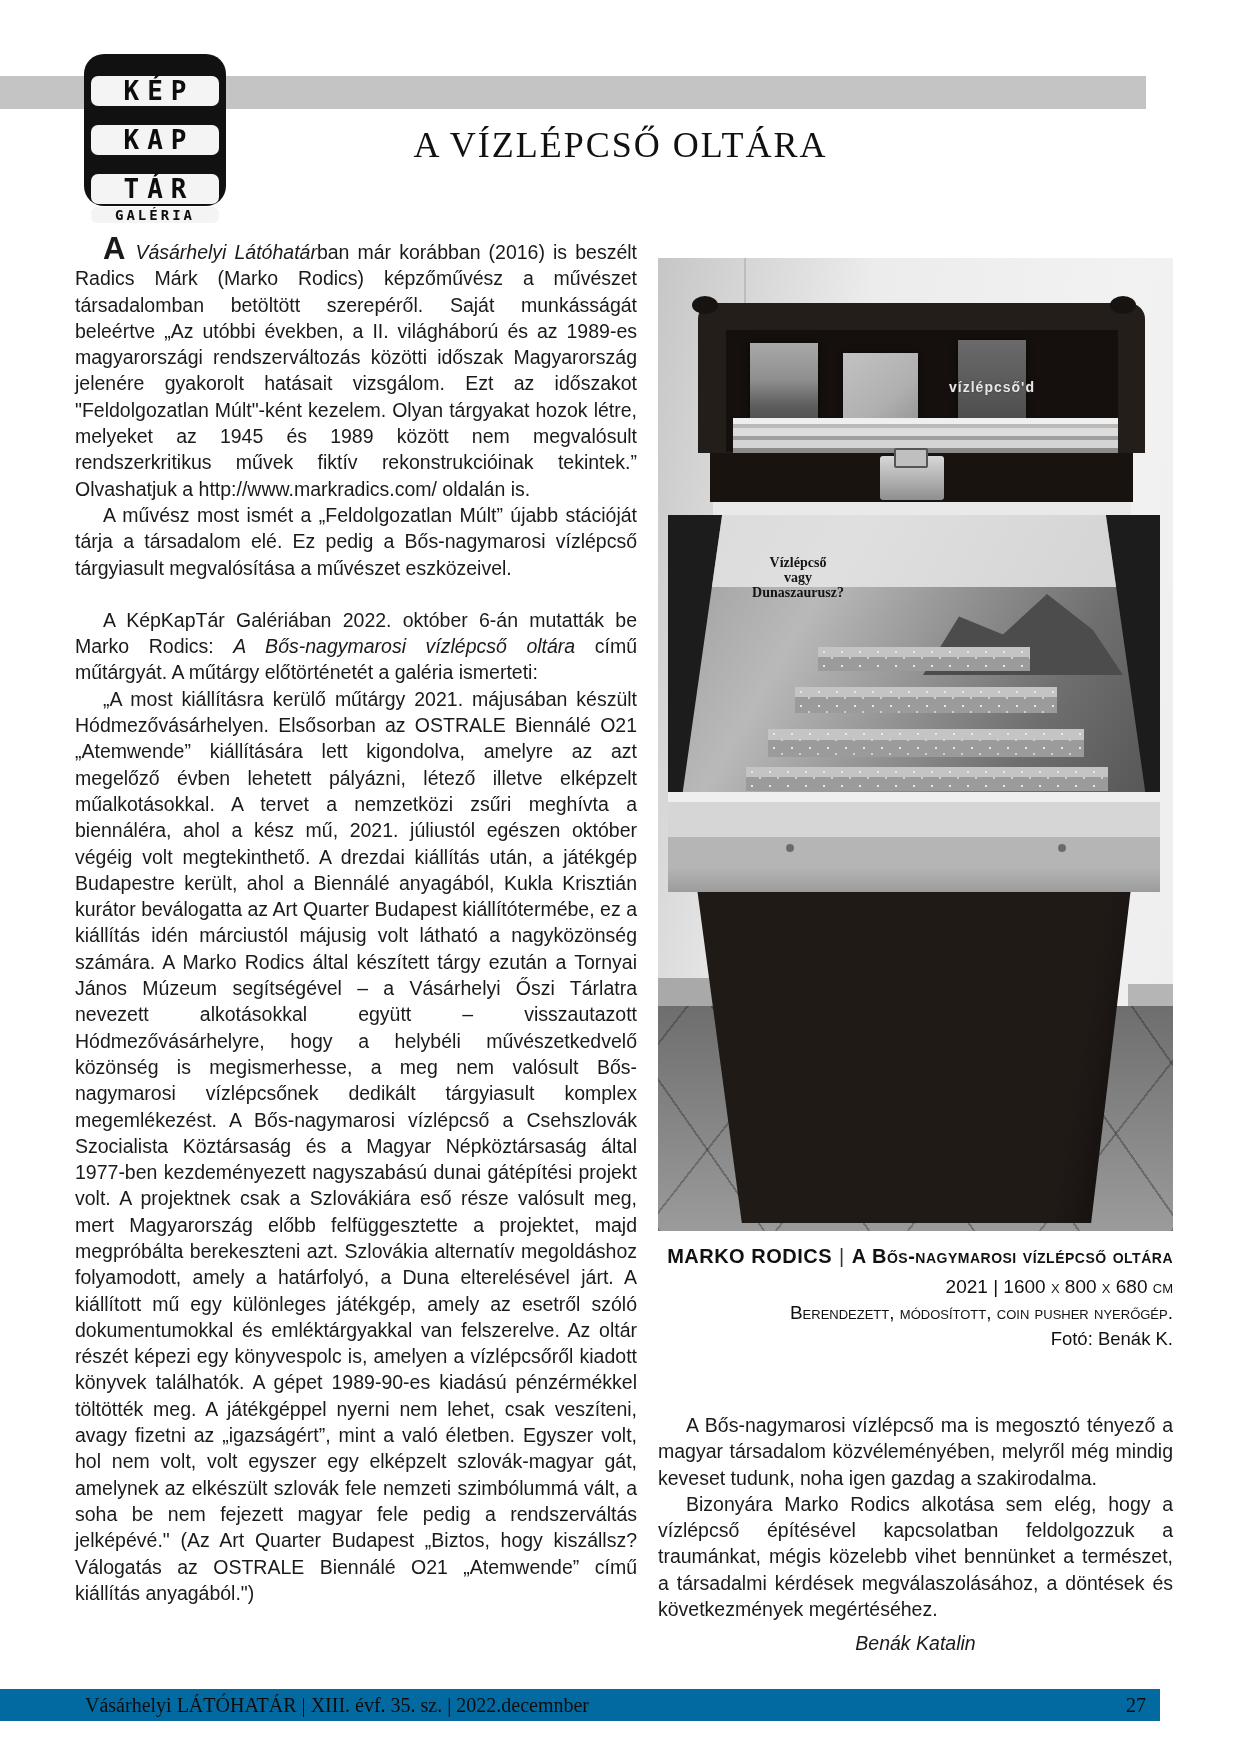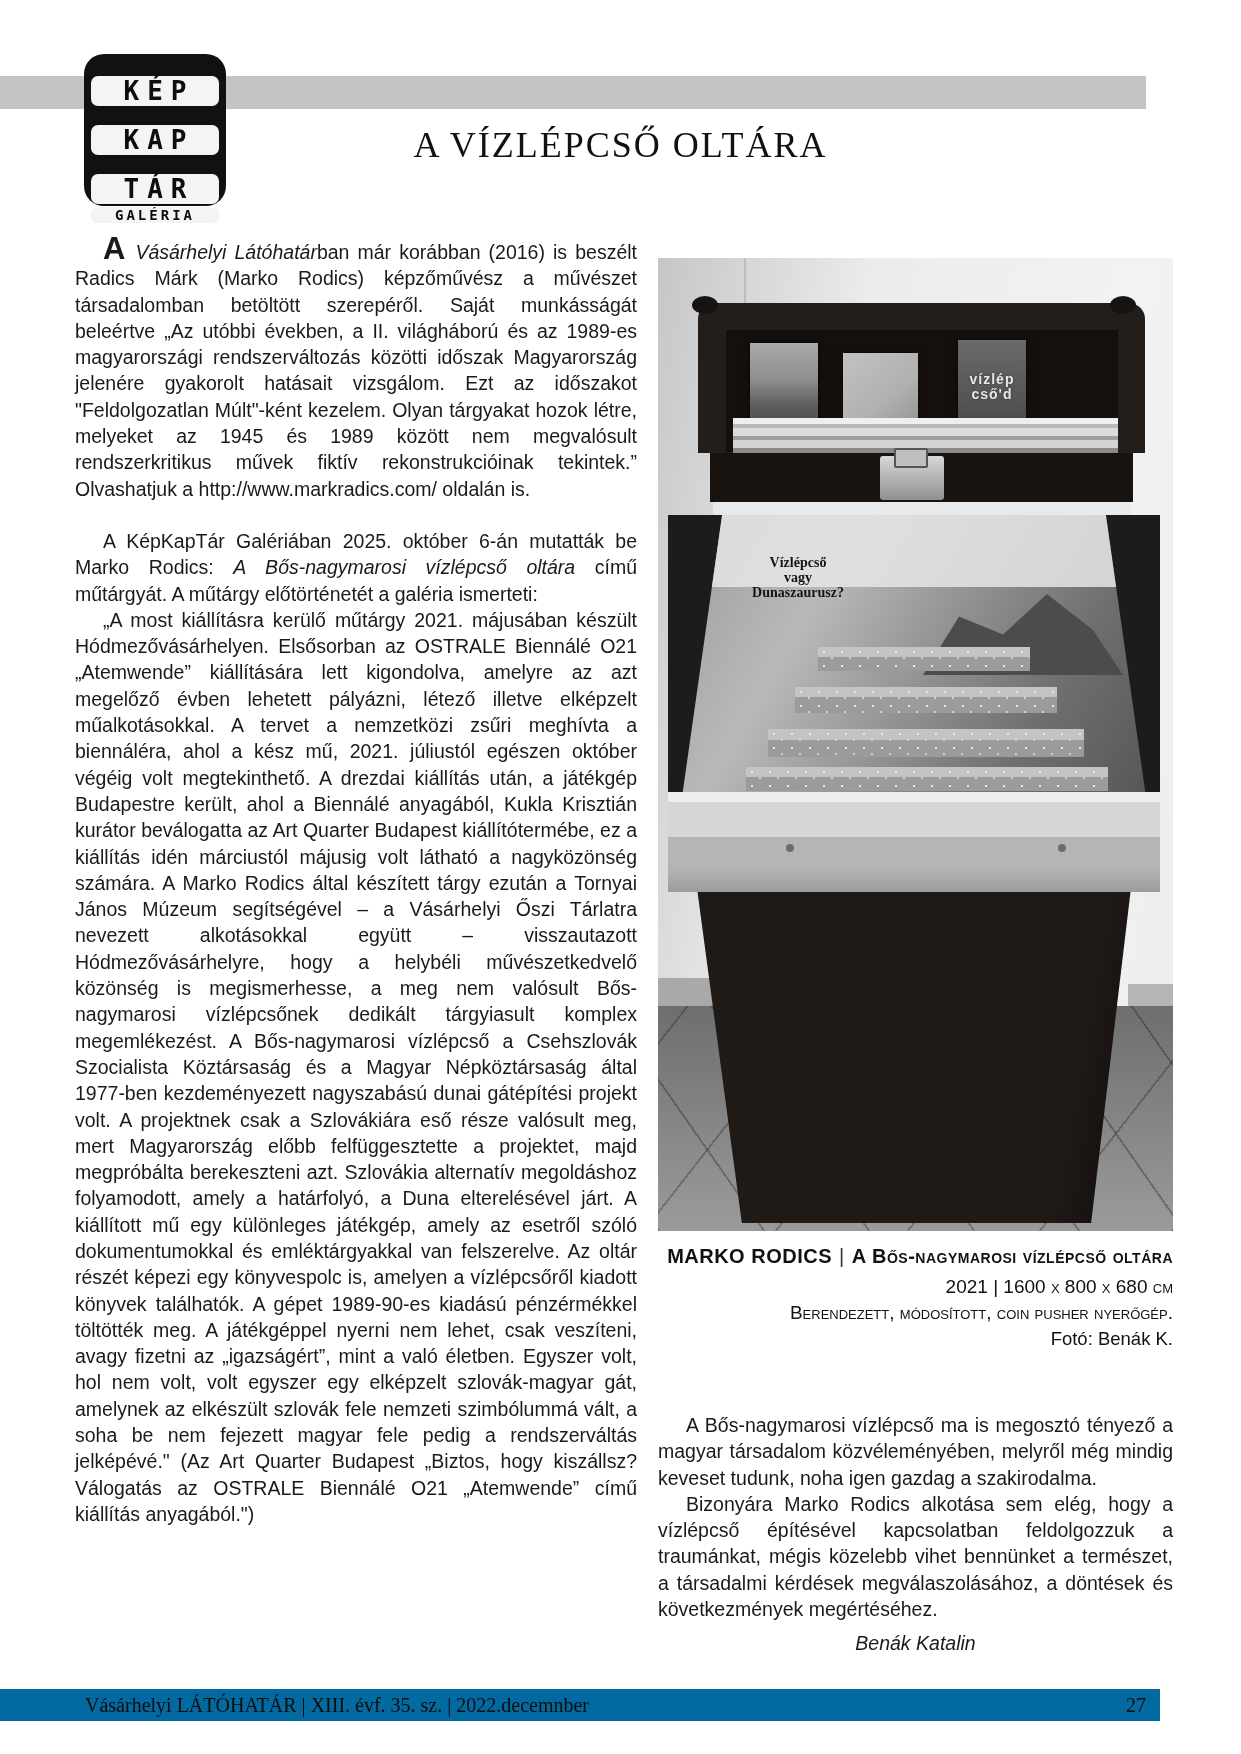--- a/index.html
+++ b/index.html
@@ -53,21 +53,21 @@
   .knob{position:absolute; width:26px; height:18px; background:#171310; border-radius:50%;}
   .knob.kl{left:34px; top:38px;} .knob.kr{left:452px; top:38px;}
   .m-shelf-inner{position:absolute; left:68px; top:72px; width:392px; height:122px; background:#15100d;}
   .bk{position:absolute; box-shadow:0 0 6px rgba(0,0,0,.6);}
   .bk1{left:92px; top:85px; width:68px; height:105px;
        background:linear-gradient(#a9a9a9 0%,#8e8e8e 35%,#5d5d5d 60%,#3c3c3c 100%);}
   .bk2{left:185px; top:95px; width:75px; height:90px;
        background:linear-gradient(140deg,#c2c2c2 0%,#b0b0b0 55%,#8c8c8c 100%);}
   .bk3{left:300px; top:82px; width:68px; height:94px;
        background:linear-gradient(#6a6a6a 0%,#585858 55%,#474747 100%);
-       display:flex; flex-direction:column; align-items:center; justify-content:center;}
+       display:flex; flex-direction:row; align-items:center; justify-content:center;}
   .bk3 span{color:#e8e8e8; font-weight:700; font-size:14px; line-height:15px; letter-spacing:1px;
             font-family:"Liberation Sans", sans-serif; text-shadow:0 0 2px #333;}
   .book-stack{position:absolute; left:75px; top:160px; width:385px; height:36px;
        background:linear-gradient(#efefef 0 6px,#b9b9b9 6px 10px,#dcdcdc 10px 18px,#9f9f9f 18px 22px,#d4d4d4 22px 30px,#8a8a8a 30px 36px);}
   .m-mid{position:absolute; left:52px; top:195px; width:423px; height:49px; background:#191310;}
   .coin-mech{position:absolute; left:222px; top:198px; width:64px; height:44px;
        background:linear-gradient(#d8d8d8,#8f8f8f); border-radius:3px;}
   .coin-mech:before{content:""; position:absolute; left:14px; top:-8px; width:30px; height:16px;
        background:#bfbfbf; border:2px solid #555; border-radius:2px;}
   .m-strip{position:absolute; left:55px; top:244px; width:418px; height:13px; background:#e9e9e9;}
@@ -134,21 +134,22 @@
           <div class="logo-rowtxt">TÁR</div>
         </div>
     </div>
     <div class="logo-bottom">GALÉRIA</div>
   </div>
 
   <div class="page-title">A VÍZLÉPCSŐ OLTÁRA</div>
 
   <div class="leftcol">
     <p><span class="dropcap">A</span><span class="it">Vásárhelyi Látóhatár</span><span>ban már korábban (2016) is beszélt Radics Márk (Marko Rodics) képzőművész a művészet társadalomban betöltött szerepéről. Saját munkásságát beleértve „Az utóbbi években, a II. világháború és az 1989-es magyarországi rendszerváltozás közötti időszak Magyarország jelenére gyakorolt hatásait vizsgálom. Ezt az időszakot "Feldolgozatlan Múlt"-ként kezelem. Olyan tárgyakat hozok létre, melyeket az 1945 és 1989 között nem megvalósult rendszerkritikus művek fiktív rekonstrukcióinak tekintek.”  Olvashatjuk a http://www.markradics.com/ oldalán is.</span></p>
-    <p class="gap-before"><span>A KépKapTár Galériában 2025. október 6-án mutatták be Marko Rodics: </span><span class="it">A Bős-nagymarosi vízlépcső oltára</span><span> című műtárgyát. A műtárgy előtörténetét a galéria ismerteti:</span></p>
+    <p>A művész most ismét a „Feldolgozatlan Múlt” újabb stációját tárja a társadalom elé. Ez pedig a Bős-nagymarosi vízlépcső tárgyiasult megvalósítása a művészet eszközeivel.</p>
+    <p class="gap-before"><span>A KépKapTár Galériában 2022. október 6-án mutatták be Marko Rodics: </span><span class="it">A Bős-nagymarosi vízlépcső oltára</span><span> című műtárgyát. A műtárgy előtörténetét a galéria ismerteti:</span></p>
     <p>„A most kiállításra kerülő műtárgy 2021. májusában készült Hódmezővásárhelyen. Elsősorban az OSTRALE Biennálé O21 „Atemwende” kiállítására lett kigondolva, amelyre az azt megelőző évben lehetett pályázni, létező illetve elképzelt műalkotásokkal. A tervet a nemzetközi zsűri meghívta a biennáléra, ahol a kész mű, 2021. júliustól egészen október végéig volt megtekinthető. A drezdai kiállítás után, a játékgép Budapestre került, ahol a Biennálé anyagából, Kukla Krisztián kurátor beválogatta az Art Quarter Budapest kiállítótermébe, ez a kiállítás idén márciustól májusig volt látható a nagyközönség számára. A Marko Rodics által készített tárgy ezután a Tornyai János Múzeum segítségével – a Vásárhelyi Őszi Tárlatra nevezett alkotásokkal együtt – visszautazott Hódmezővásárhelyre, hogy a helybéli művészetkedvelő közönség is megismerhesse, a meg nem valósult Bős-nagymarosi vízlépcsőnek dedikált tárgyiasult komplex megemlékezést. A Bős-nagymarosi vízlépcső a Csehszlovák Szocialista Köztársaság és a Magyar Népköztársaság által 1977-ben kezdeményezett nagyszabású dunai gátépítési projekt volt. A projektnek csak a Szlovákiára eső része valósult meg, mert Magyarország előbb felfüggesztette a projektet, majd megpróbálta berekeszteni azt. Szlovákia alternatív megoldáshoz folyamodott, amely a határfolyó, a Duna elterelésével járt. A kiállított mű egy különleges játékgép, amely az esetről szóló dokumentumokkal és emléktárgyakkal van felszerelve. Az oltár részét képezi egy könyvespolc is, amelyen a vízlépcsőről kiadott könyvek találhatók. A gépet 1989-90-es kiadású pénzérmékkel töltötték meg. A játékgéppel nyerni nem lehet, csak veszíteni, avagy fizetni az „igazságért”, mint a való életben. Egyszer volt, hol nem volt, volt egyszer egy elképzelt szlovák-magyar gát, amelynek az elkészült szlovák fele nemzeti szimbólummá vált, a soha be nem fejezett magyar fele pedig a rendszerváltás jelképévé." (Az Art Quarter Budapest „Biztos, hogy kiszállsz? Válogatás az OSTRALE Biennálé O21 „Atemwende” című kiállítás anyagából.")</p>
   </div>
 
   <div class="rightcol">
 
     <div class="photo">
       <div class="corner-line"></div>
       <div class="baseboard-l"></div>
       <div class="baseboard-r"></div>
       <div class="floor"></div>

